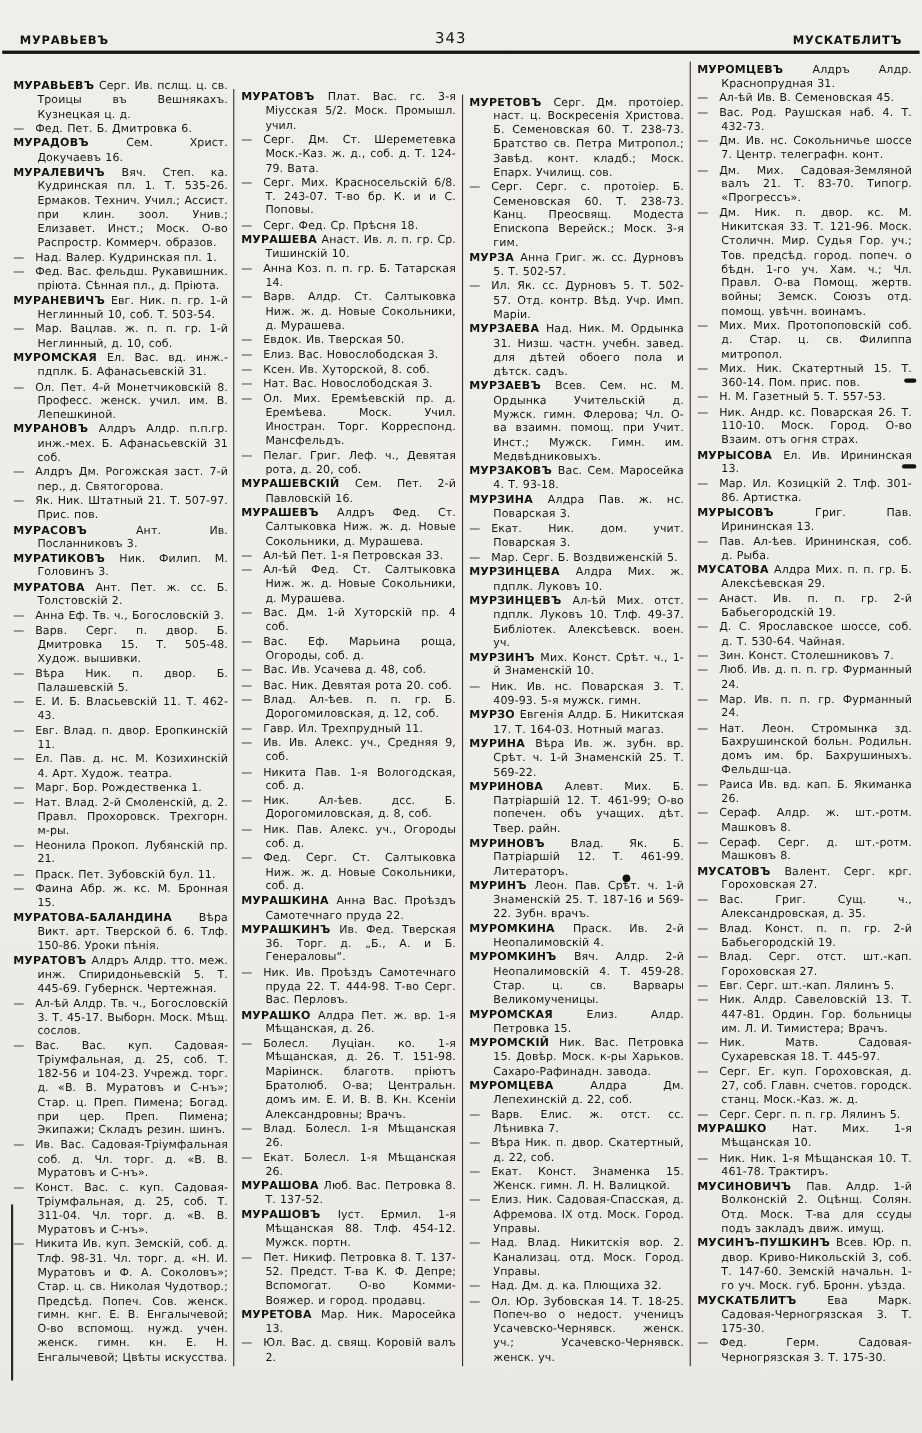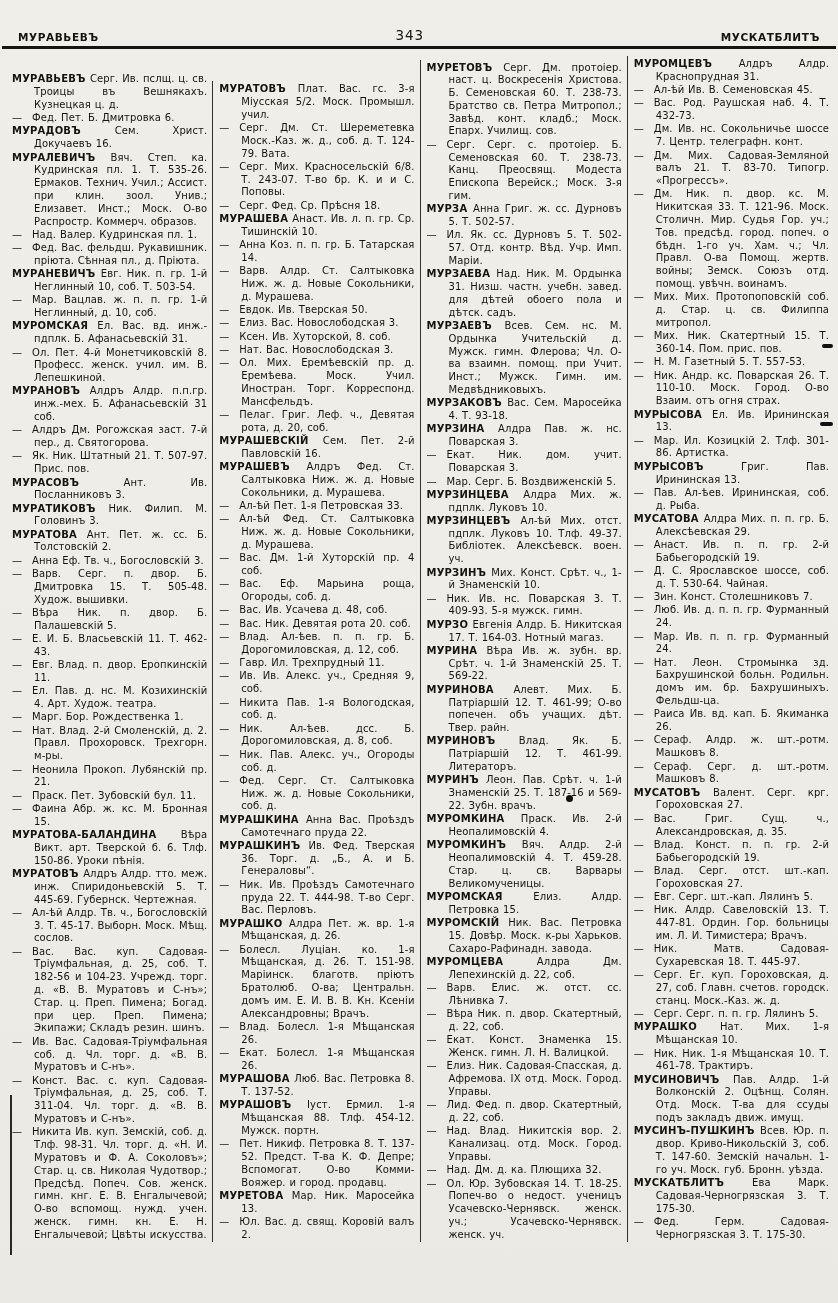--- a/index.html
+++ b/index.html
@@ -170,21 +170,20 @@
         <p class="entry main"><b class="surname">МУРИНЪ </b>Леон. Пав. Срѣт. ч. 1-й Знаменскій 25. Т. 187-16 и 569-22. Зубн. врачъ.</p>
         <p class="entry main"><b class="surname">МУРОМКИНА </b>Праск. Ив. 2-й Неопалимовскій 4.</p>
         <p class="entry main"><b class="surname">МУРОМКИНЪ </b>Вяч. Алдр. 2-й Неопалимовскій 4. Т. 459-28. Стар. ц. св. Варвары Великомученицы.</p>
         <p class="entry main"><b class="surname">МУРОМСКАЯ </b>Елиз. Алдр. Петровка 15.</p>
         <p class="entry main"><b class="surname">МУРОМСКІЙ </b>Ник. Вас. Петровка 15. Довѣр. Моск. к-ры Харьков. Сахаро-Рафинадн. завода.</p>
         <p class="entry main"><b class="surname">МУРОМЦЕВА </b>Алдра Дм. Лепехинскій д. 22, соб.</p>
         <p class="entry cont"><span class="dash">—</span>Варв. Елис. ж. отст. сс. Лѣнивка 7.</p>
         <p class="entry cont"><span class="dash">—</span>Вѣра Ник. п. двор. Скатертный, д. 22, соб.</p>
         <p class="entry cont"><span class="dash">—</span>Екат. Конст. Знаменка 15. Женск. гимн. Л. Н. Валицкой.</p>
         <p class="entry cont"><span class="dash">—</span>Елиз. Ник. Садовая-Спасская, д. Афремова. IX отд. Моск. Город. Управы.</p>
-        <p class="entry cont"><span class="dash">—</span>Лид. Фед. п. двор. Скатертный, д. 22, соб.</p>
         <p class="entry cont"><span class="dash">—</span>Над. Влад. Никитскія вор. 2. Канализац. отд. Моск. Город. Управы.</p>
         <p class="entry cont"><span class="dash">—</span>Над. Дм. д. ка. Плющиха 32.</p>
         <p class="entry cont"><span class="dash">—</span>Ол. Юр. Зубовская 14. Т. 18-25. Попеч-во о недост. ученицъ Усачевско-Чернявск. женск. уч.; Усачевско-Чернявск. женск. уч.</p>
       </div>
     <div class="col">
         <p class="entry main"><b class="surname">МУРОМЦЕВЪ </b>Алдръ Алдр. Краснопрудная 31.</p>
         <p class="entry cont"><span class="dash">—</span>Ал-ѣй Ив. В. Семеновская 45.</p>
         <p class="entry cont"><span class="dash">—</span>Вас. Род. Раушская наб. 4. Т. 432-73.</p>
         <p class="entry cont"><span class="dash">—</span>Дм. Ив. нс. Сокольничье шоссе 7. Центр. телеграфн. конт.</p>
         <p class="entry cont"><span class="dash">—</span>Дм. Мих. Садовая-Земляной валъ 21. Т. 83-70. Типогр. «Прогрессъ».</p>

